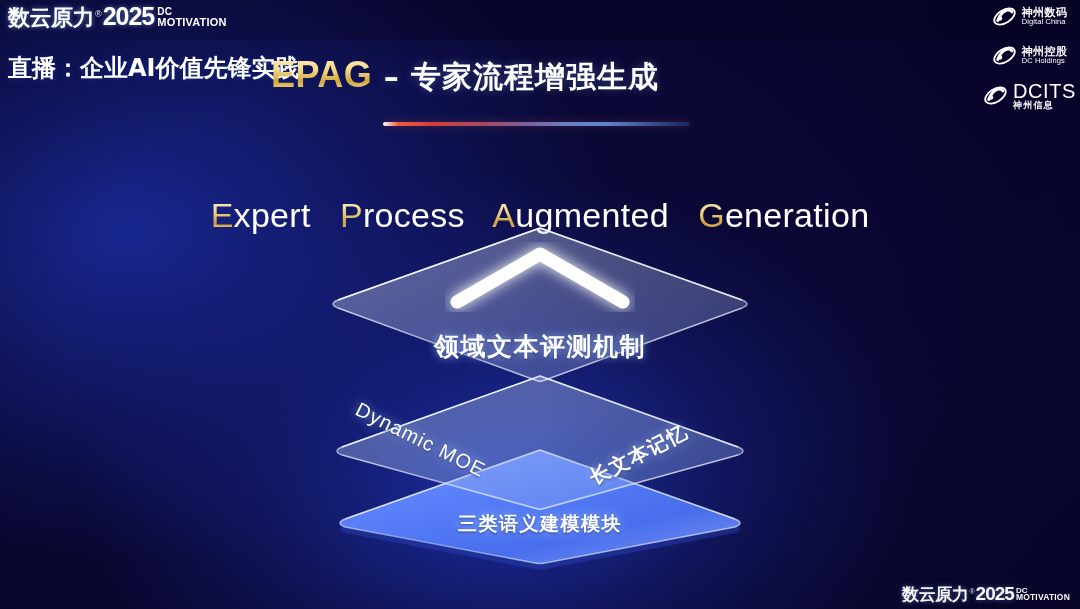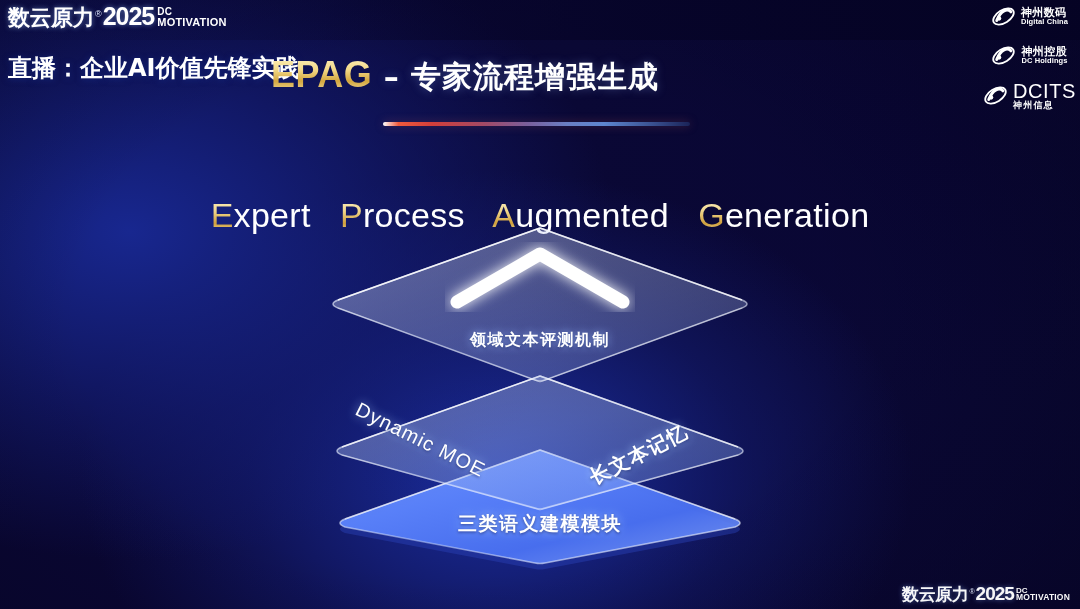--- a/index.html
+++ b/index.html
@@ -62,21 +62,21 @@
 
   #logos {
     position:absolute; right:4px; top:3px;
     display:flex; align-items:center; gap:12px;flex-direction:column;
   }
   .logo { display:flex; align-items:center; gap:4px; white-space:nowrap; }
   .swirl { width:27px; height:27px; flex:0 0 auto; }
   .logo-txt { display:flex; flex-direction:column; line-height:1.02; }
   .logo-cn { font-size:11px; font-weight:bold; color:#ffffff; letter-spacing:0.4px;
              font-family:"DejaVu Sans","Liberation Sans",sans-serif; }
-  .logo-en { font-size:7.5px; font-weight:bold; color:#ffffff; letter-spacing:0.1px; }
+  .logo-en { font-size:7.5px; font-weight:normal; color:#ffffff; letter-spacing:0.1px; }
   .logo-big { font-size:20px; font-weight:normal; color:#ffffff; letter-spacing:0.6px;
               font-family:"Liberation Sans",sans-serif; }
   .logo-sub { font-size:9px; font-weight:bold; color:#ffffff; letter-spacing:1.2px;
               font-family:"DejaVu Sans","Liberation Sans",sans-serif; }
 
   
   #epag-line {
     position:absolute; left:0; top:54px; width:1080px;
     text-align:center; white-space:nowrap;
   }
@@ -119,21 +119,21 @@
 
   
   #stack { position:absolute; left:290px; top:222px; width:500px; height:350px; }
 
   .plate-label {
     position:absolute; width:100%; text-align:center;
     font-family:"DejaVu Sans","Liberation Sans",sans-serif;
     font-weight:bold; color:#ffffff; white-space:nowrap;
   }
 
-  #lbl-top   { top:108px; font-size:16px; letter-spacing:1.5px; text-shadow:0 0 9px rgba(150,185,255,.85),0 1px 3px rgba(20,30,90,.9); }
+  #lbl-top   { top:108px; font-size:25px; letter-spacing:1.5px; text-shadow:0 0 9px rgba(150,185,255,.85),0 1px 3px rgba(20,30,90,.9); }
   #lbl-bot   { top:289px; font-size:19px; letter-spacing:1.5px; text-shadow:0 0 11px rgba(150,190,255,.95),0 1px 3px rgba(20,30,110,.9); }
 
   #lbl-moe {
     position:absolute; left:72px; top:176px;
     font-family:"Liberation Sans",sans-serif;
     font-size:20px; font-weight:normal; color:#ffffff; white-space:nowrap;
     letter-spacing:1.2px;
     transform:rotate(26.5deg); transform-origin:left top;
     text-shadow:0 0 10px rgba(160,195,255,.9),0 1px 3px rgba(20,30,100,.85);
   }

